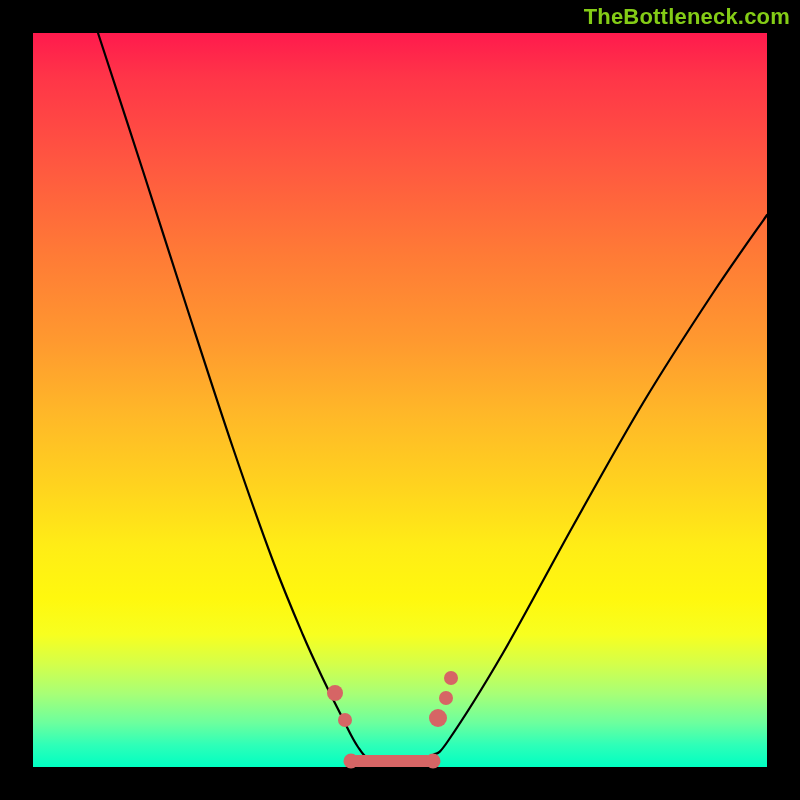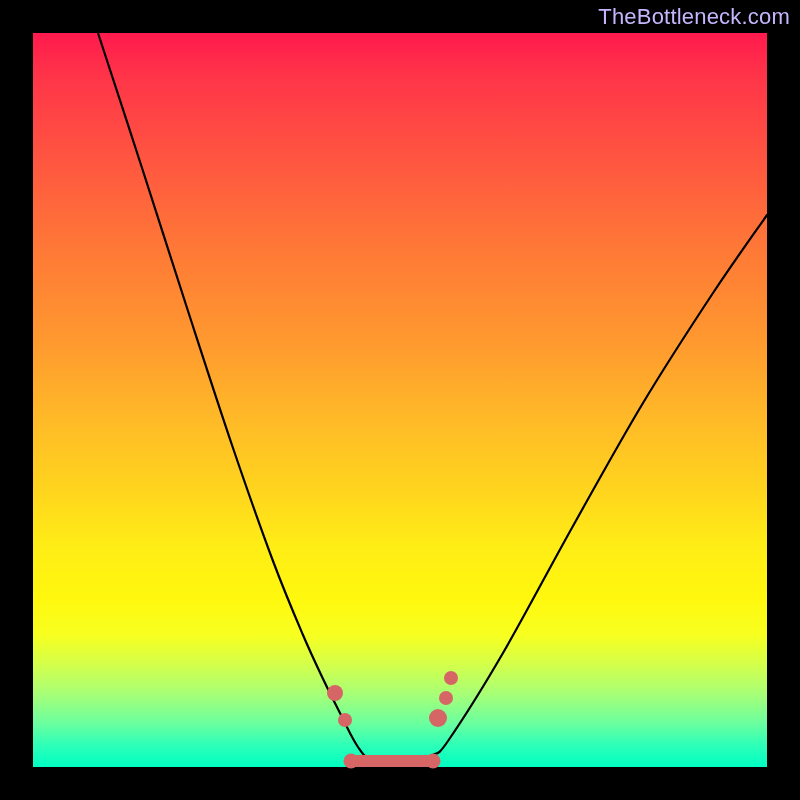--- a/index.html
+++ b/index.html
@@ -9,22 +9,22 @@
     width: 800px;
     height: 800px;
     background: #000;
   }
   .watermark {
     position: absolute;
     top: 4px;
     right: 10px;
     font-family: Arial, Helvetica, sans-serif;
     font-size: 22px;
-    font-weight: normal;
-    color: #c4b5fd;
+    font-weight: bold;
+    color: #84cc16;
     letter-spacing: 0.2px;
     z-index: 10;
   }
   .plot {
     position: absolute;
     left: 33px;
     top: 33px;
     width: 734px;
     height: 734px;
   }

